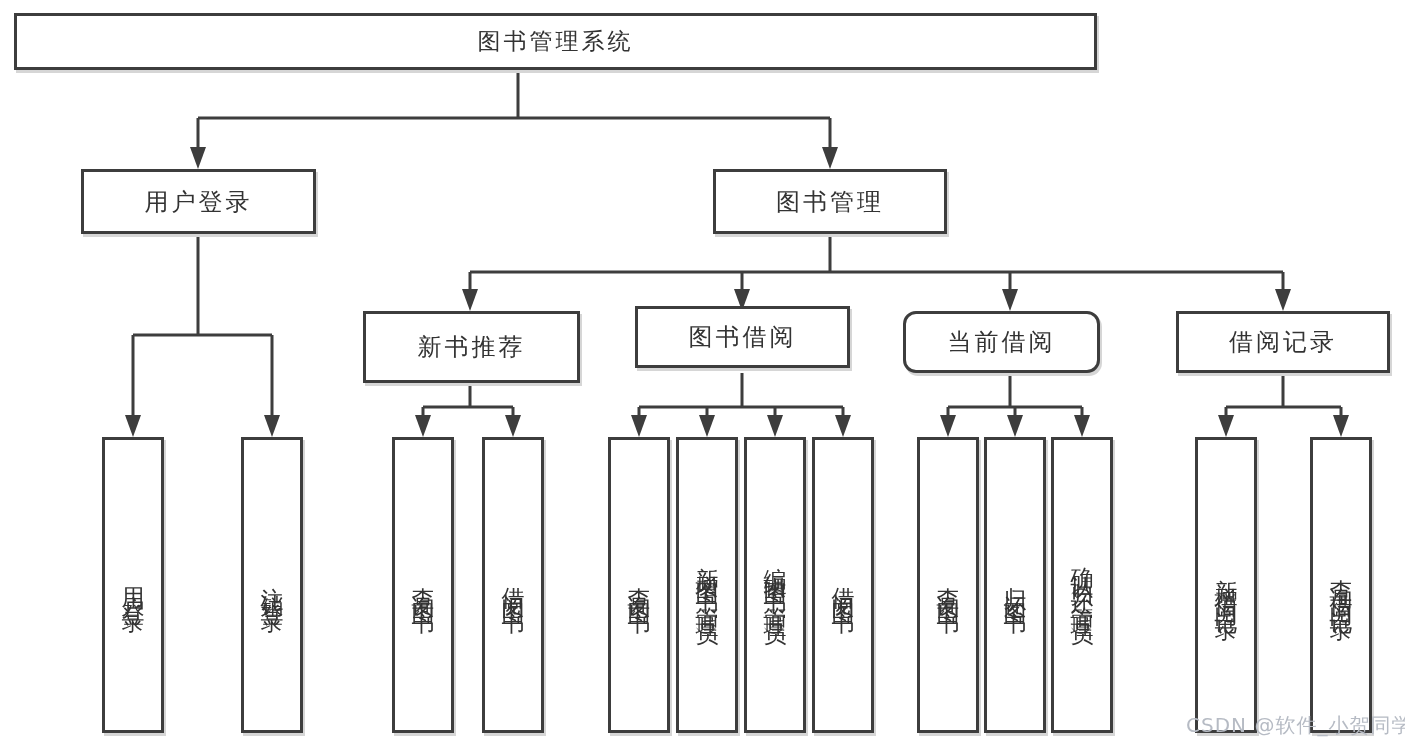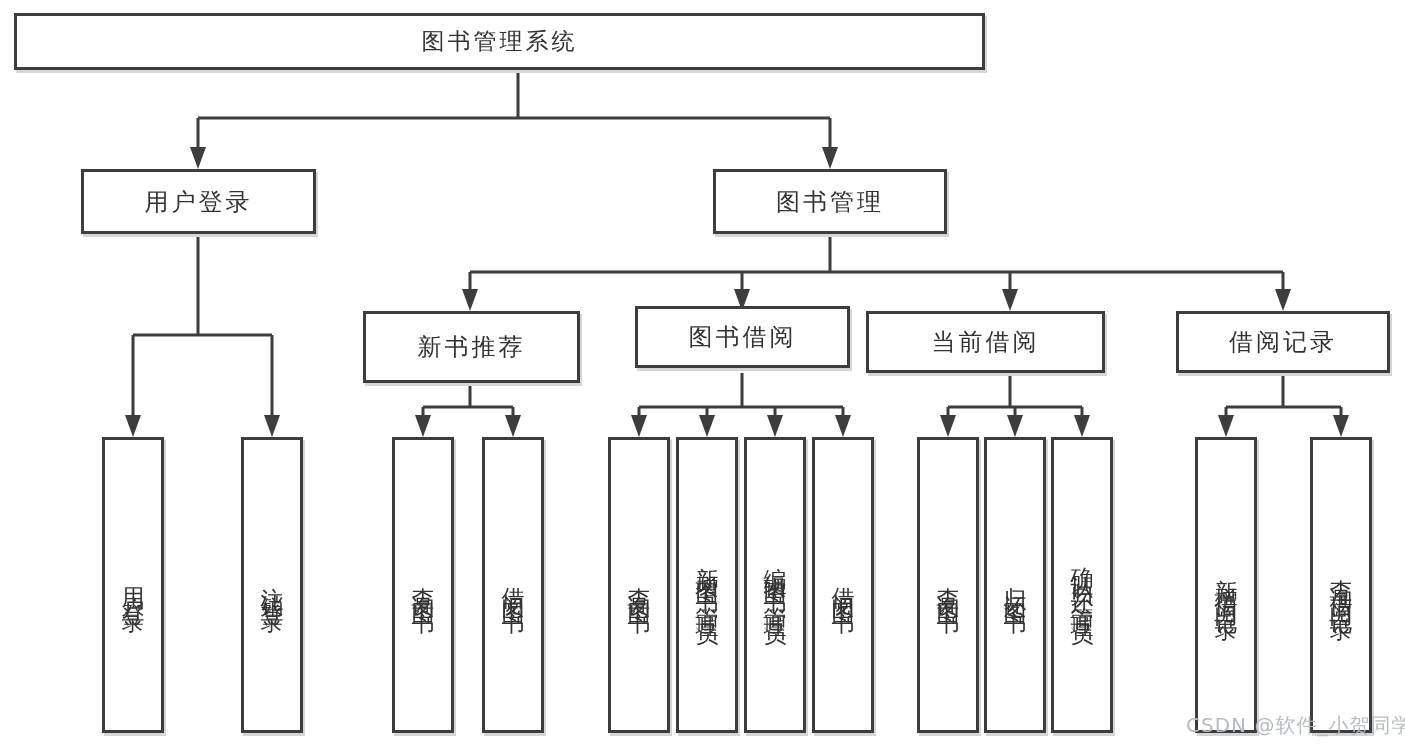--- a/index.html
+++ b/index.html
@@ -56,26 +56,26 @@
     position: absolute;
     left: 1186px;
     top: 712px;
     font-size: 20px;
     letter-spacing: 1px;
     color: #b6bbc4;
     white-space: nowrap;
   }
 
   
-  .pos-root        { left: 14px;   top: 13px;  width: 971px; height: 57px; }
+  .pos-root        { left: 14px;   top: 13px;  width: 1083px; height: 57px; }
   .pos-user-login  { left: 81px;   top: 169px; width: 235px;  height: 65px; }
   .pos-book-mgmt   { left: 713px;  top: 169px; width: 234px;  height: 65px; }
   .pos-new-book    { left: 363px;  top: 311px; width: 217px;  height: 72px; }
   .pos-book-borrow { left: 635px;  top: 306px; width: 215px;  height: 62px; }
-  .pos-cur-borrow  { left: 866px;  top: 311px; width: 239px;  height: 62px; }
+  .pos-cur-borrow  { left: 903px;  top: 311px; width: 197px;  height: 62px; border-radius: 13px; }
   .pos-borrow-rec  { left: 1176px; top: 311px; width: 214px;  height: 62px; }
 
   .leaf { top: 437px; width: 62px; height: 296px; }
   .pos-l-login       { left: 102px; }
   .pos-l-logout      { left: 241px; }
   .pos-l-nb-query    { left: 392px; }
   .pos-l-nb-borrow   { left: 482px; }
   .pos-l-bb-query    { left: 608px; }
   .pos-l-bb-add      { left: 676px; }
   .pos-l-bb-edit     { left: 744px; }

